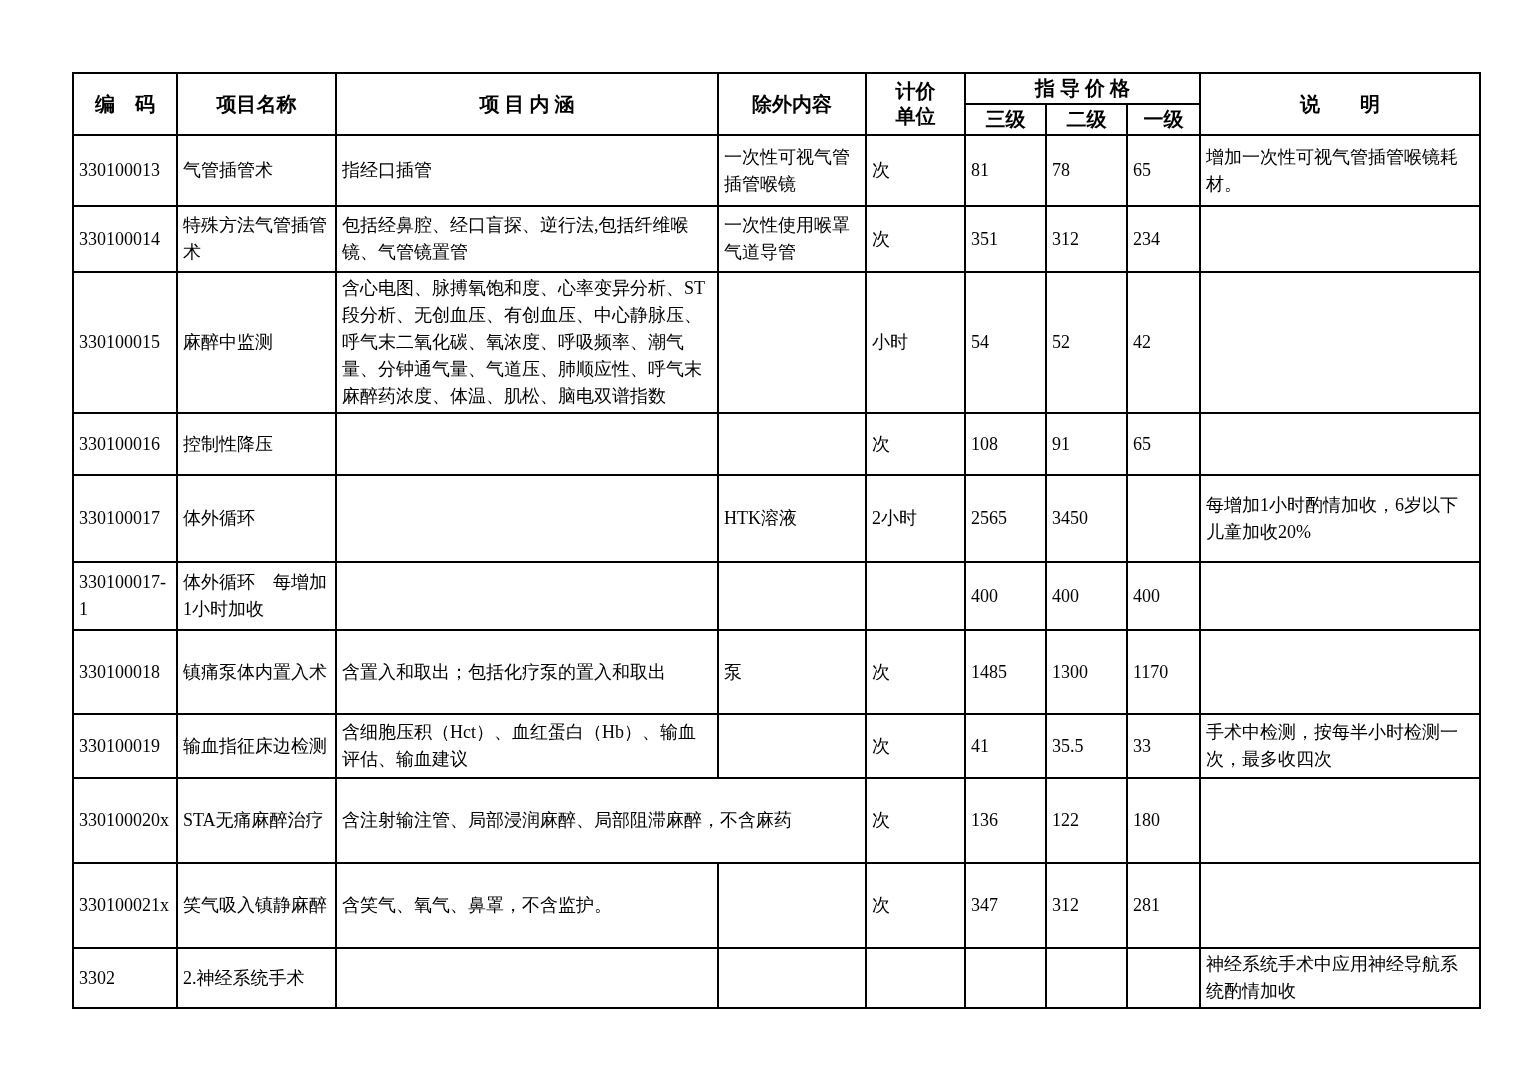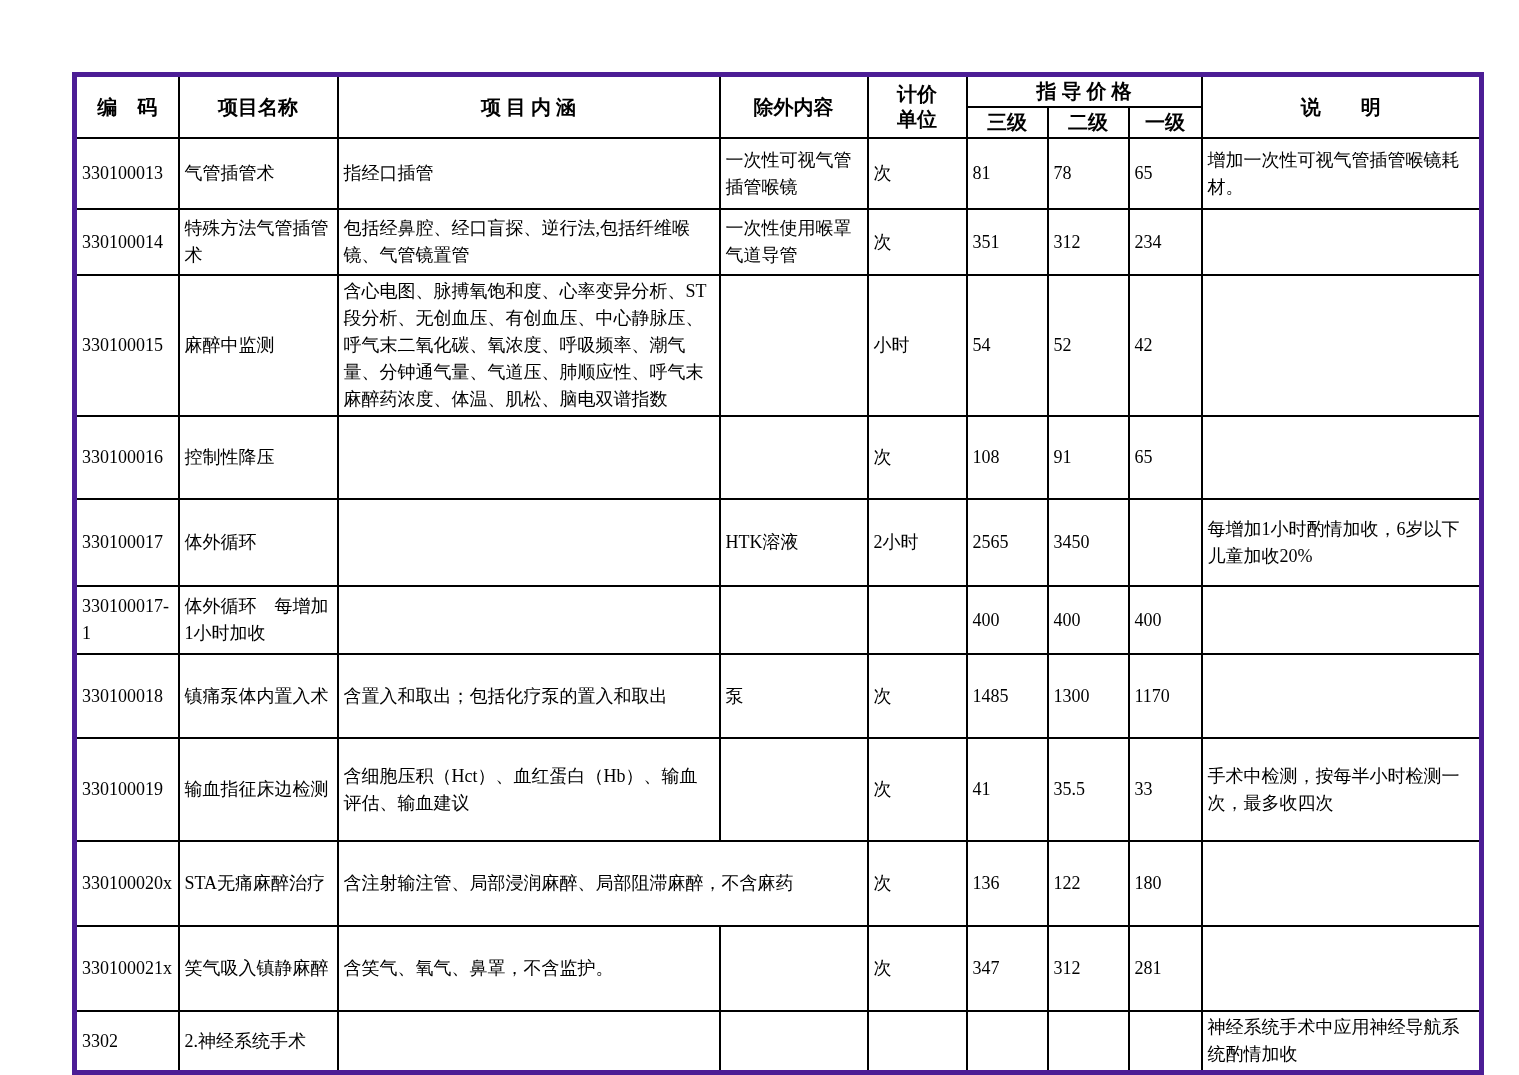--- a/index.html
+++ b/index.html
@@ -6,21 +6,21 @@
   body {
     width:1519px; height:1075px;
     font-family:"Liberation Serif","DejaVu Serif",serif;
     color:#000;
   }
   .page { position:relative; width:1519px; height:1075px; background:#fff; overflow:hidden; }
   table.price-table {
     position:absolute; left:72px; top:72px;
     width:1407px;
     border-collapse:collapse; table-layout:fixed;
-    border:5px solid #4c1d95;
+    border:1px solid #4c1d95;
   }
   .price-table td, .price-table th {
     border:2px solid #000;
     padding:2px 5px;
     vertical-align:middle;
     font-size:18px;
     line-height:1.5;
     white-space:pre-line;
     overflow:hidden;
     font-weight:normal;
@@ -34,25 +34,25 @@
   }
   .cjk { word-break:break-all; }
   .code { white-space:nowrap; padding-right:1px; }
   .center { text-align:center; }
   .bold { font-weight:bold;margin-left:34px; }
   tr.hr1 { height:28px; }
   tr.hr2 { height:27px; }
   tr.r0  { height:71px; }
   tr.r1  { height:66px; }
   tr.r2  { height:136px; }
-  tr.r3  { height:83px;margin-left:23px; }
+  tr.r3  { height:62px;margin-left:23px; }
   tr.r4  { height:87px; }
   tr.r5  { height:68px; }
   tr.r6  { height:84px; }
-  tr.r7  { height:103px;margin-top:44px; }
+  tr.r7  { height:64px;margin-top:44px; }
   tr.r8  { height:85px;margin-left:30px; }
   tr.r9  { height:85px; }
   tr.r10 { height:45px; }
 </style>
 </head>
 <body>
 
 <div class="page">
   <table class="price-table">
     <colgroup>

